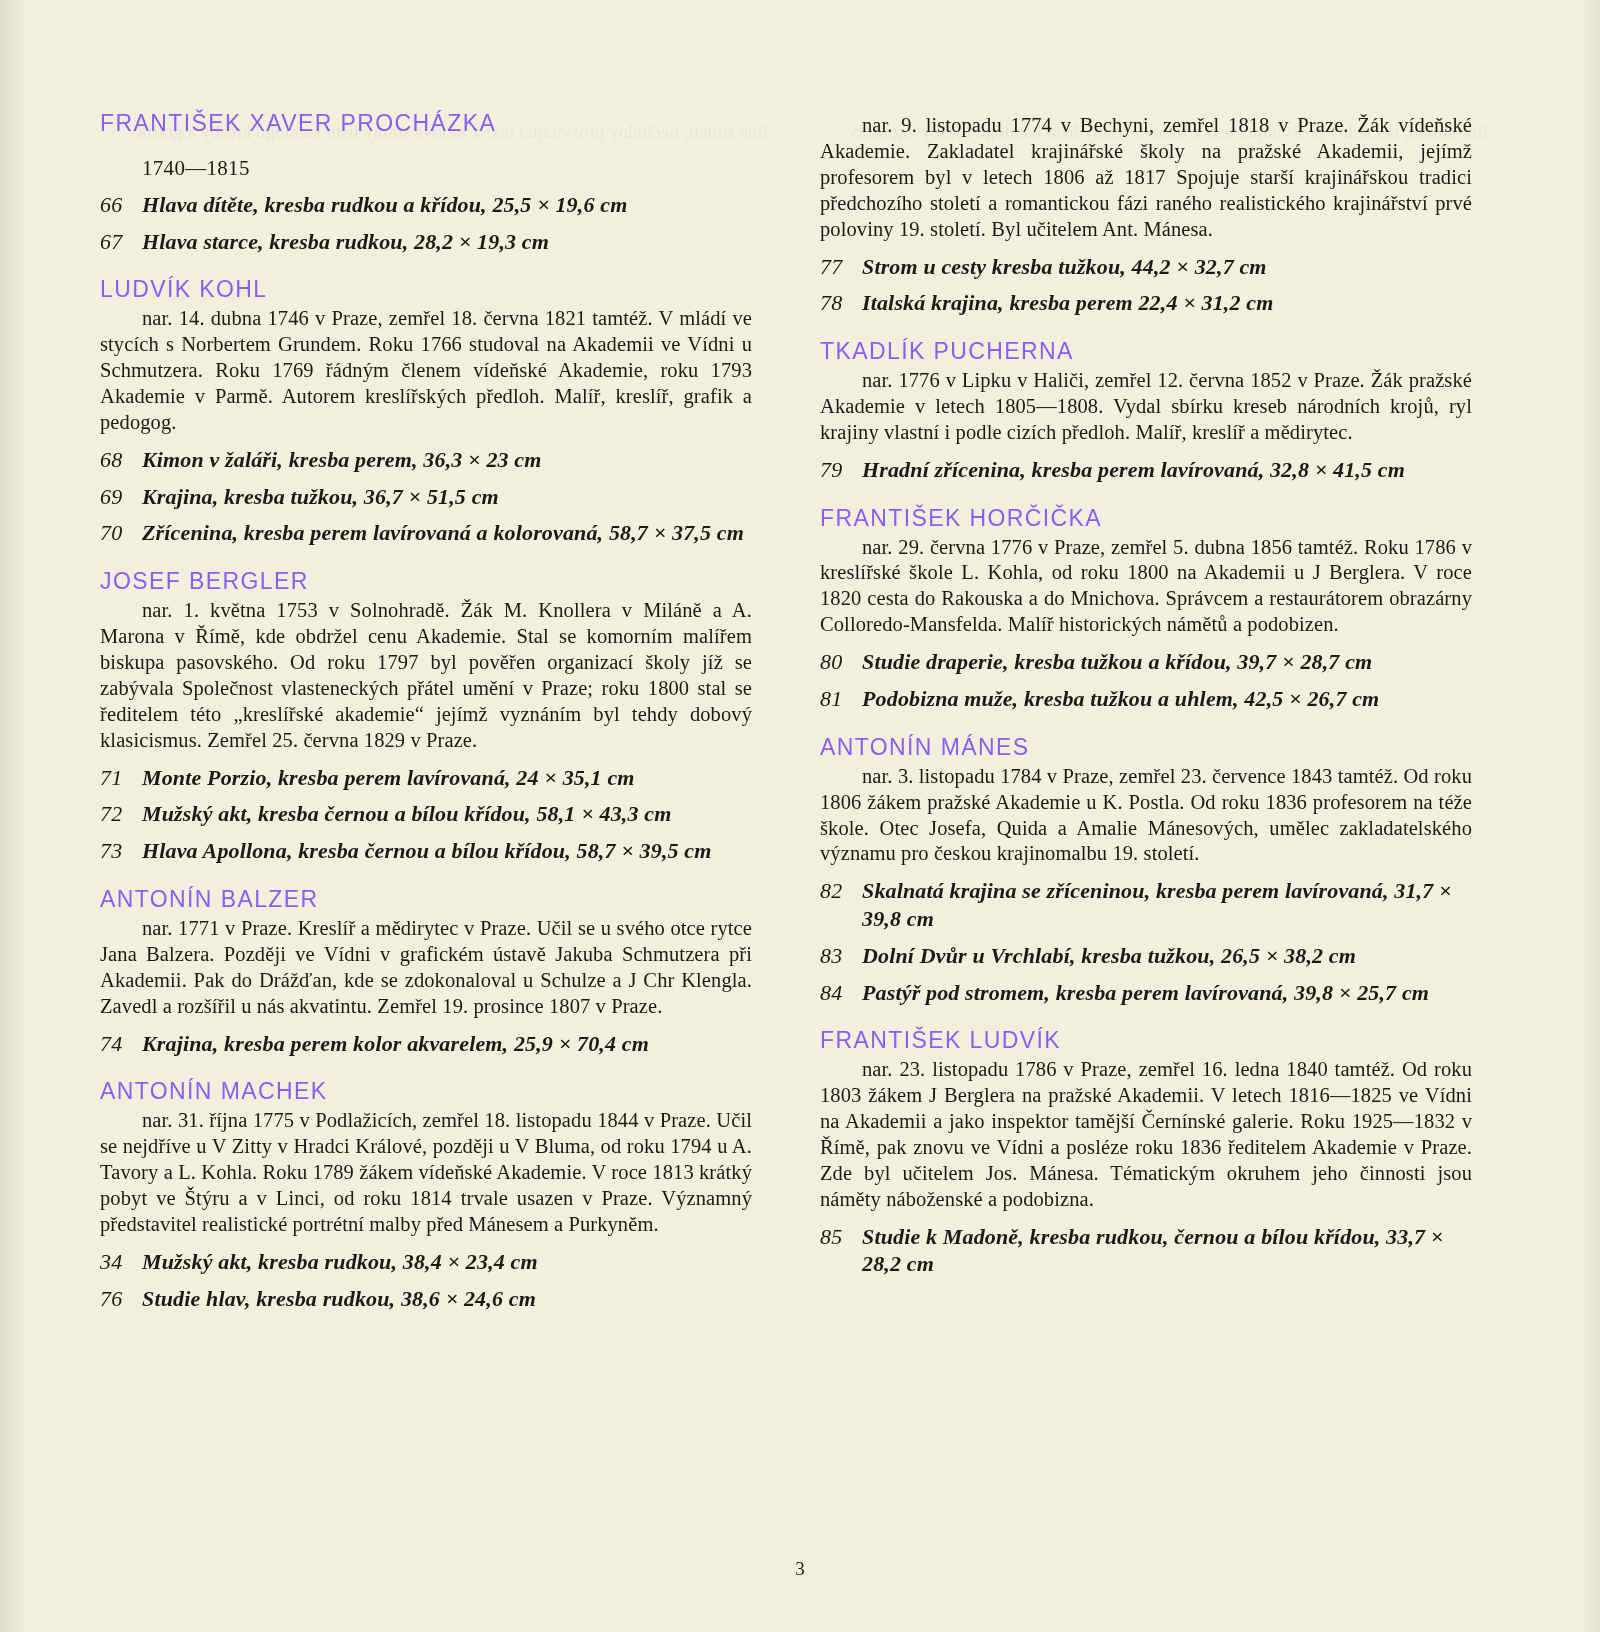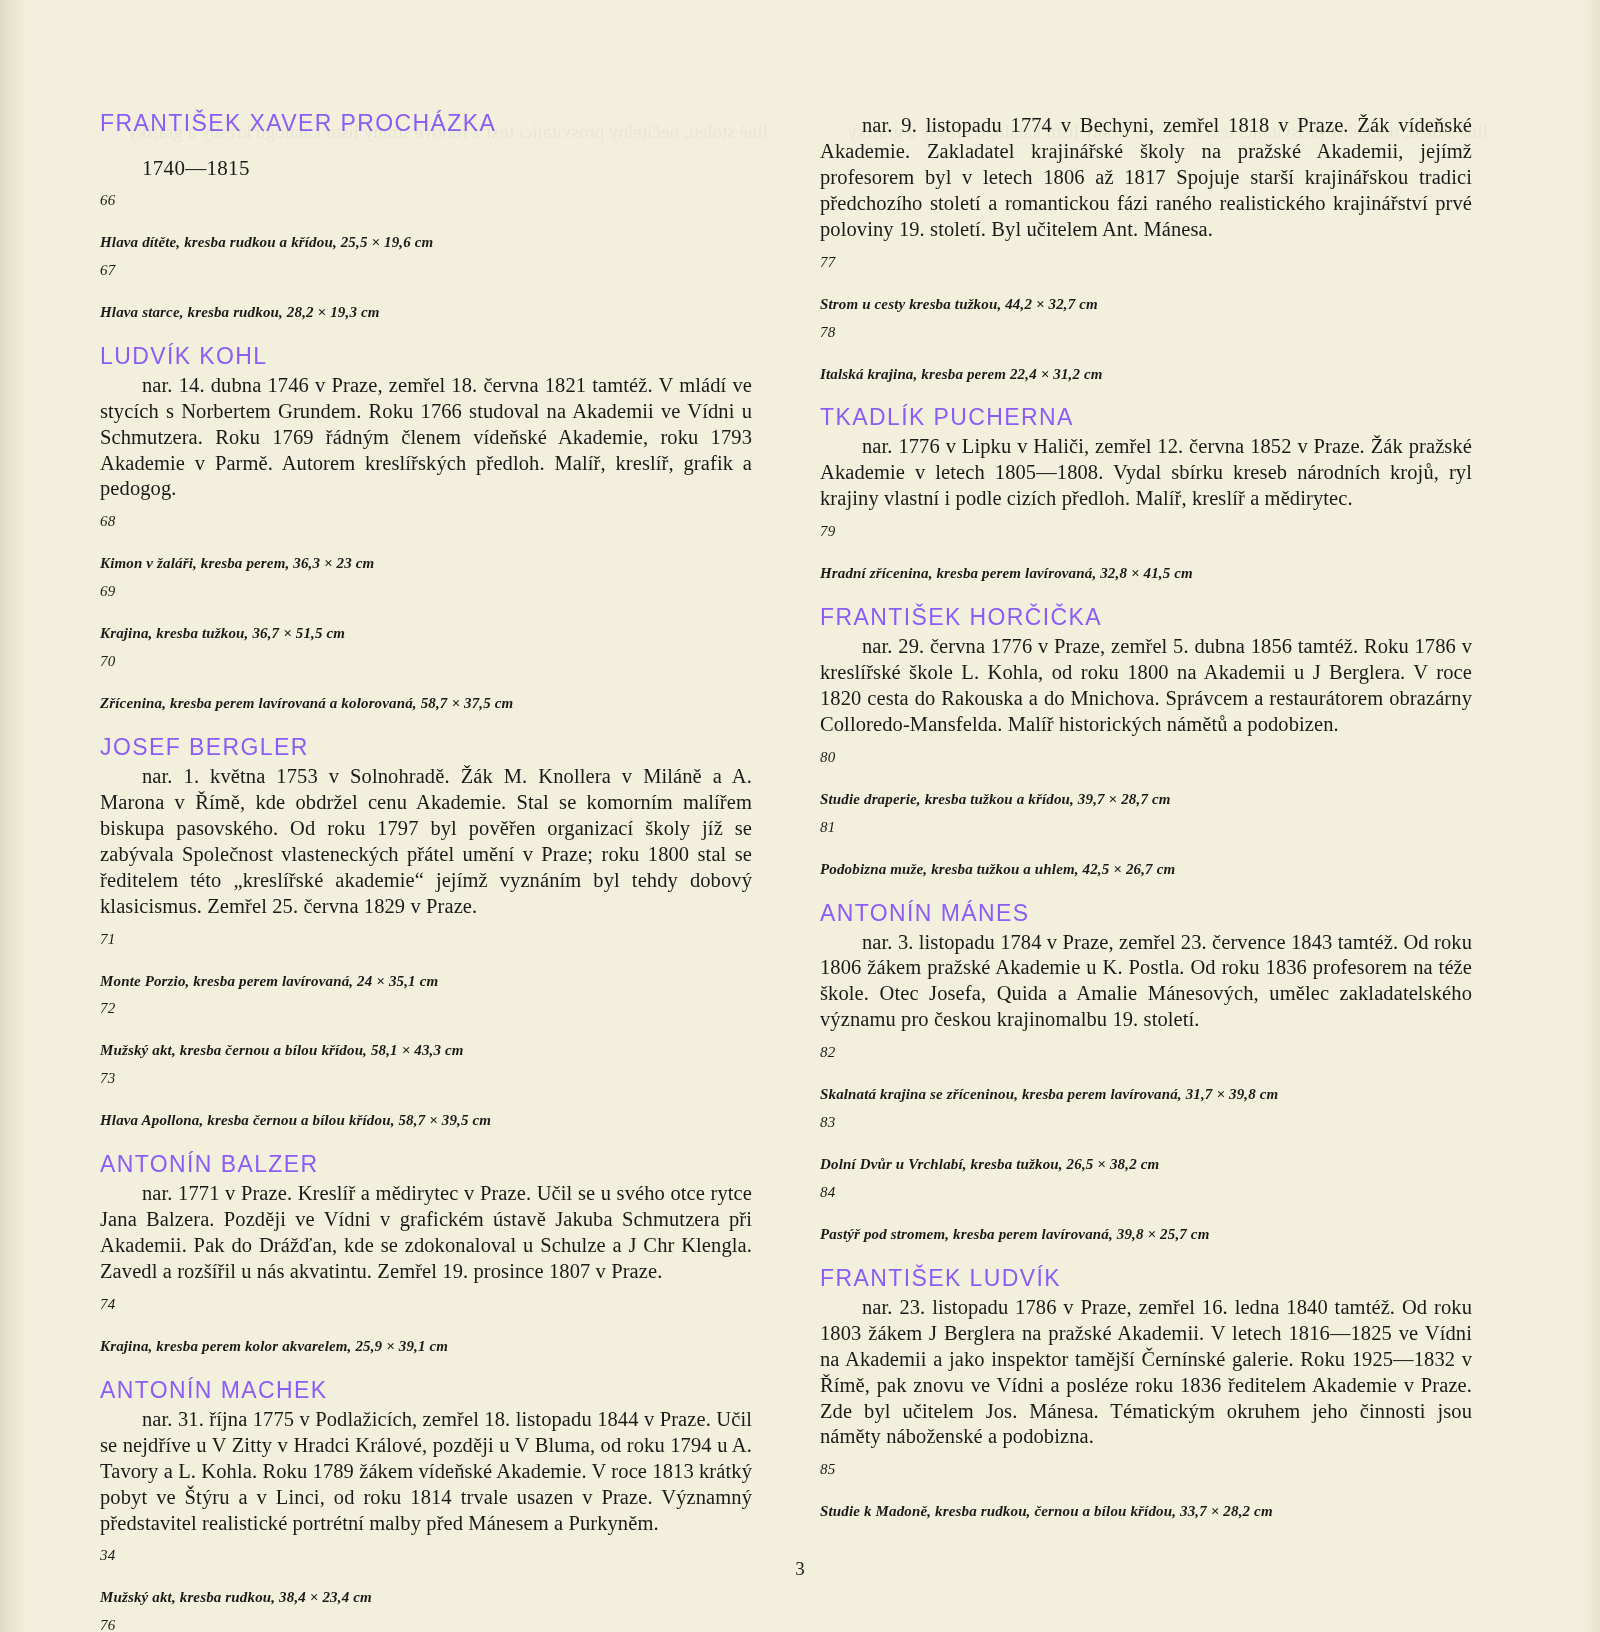--- a/index.html
+++ b/index.html
@@ -53,25 +53,24 @@
     letter-spacing: 0.1px;
   }
   .works {
     margin: 10px 0 0 0;
     padding: 0;
     list-style: none;
   }
   .work {
     display: flex;
     font-style: italic;
-    font-size: 15px;
+    font-size: 22px;
     line-height: 1.26;
     margin: 0 0 9px 0;
     letter-spacing: 0.15px;
-    flex-direction: column;
   }
   .work-num {
     width: 42px;
     flex: 0 0 42px;
     text-align: left;
     font-style: italic;
   }
   .work-text {
     flex: 1;
     font-weight: bold;
@@ -183,21 +182,21 @@
               <span class="work-text">Hlava Apollona, kresba černou a bílou křídou, 58,7 × 39,5 cm</span>
             </li>
           </ul>
         </div>
         <div class="block">
           <h2 class="artist-name">ANTONÍN BALZER</h2>
           <p class="bio">nar. 1771 v Praze. Kreslíř a mědirytec v Praze. Učil se u svého otce rytce Jana Balzera. Později ve Vídni v grafickém ústavě Jakuba Schmutzera při Akademii. Pak do Drážďan, kde se zdokonaloval u Schulze a J Chr Klengla. Zavedl a rozšířil u nás akvatintu. Zemřel 19. prosince 1807 v Praze.</p>
           <ul class="works">
             <li class="work">
               <span class="work-num">74</span>
-              <span class="work-text">Krajina, kresba perem kolor akvarelem, 25,9 × 39,1 cm</span>
+              <span class="work-text">Krajina, kresba perem kolor akvarelem, 25,9 × 70,4 cm</span>
             </li>
           </ul>
         </div>
         <div class="block">
           <h2 class="artist-name">ANTONÍN MACHEK</h2>
           <p class="bio">nar. 31. října 1775 v Podlažicích, zemřel 18. listopadu 1844 v Praze. Učil se nejdříve u V Zitty v Hradci Králové, později u V Bluma, od roku 1794 u A. Tavory a L. Kohla. Roku 1789 žákem vídeňské Akademie. V roce 1813 krátký pobyt ve Štýru a v Linci, od roku 1814 trvale usazen v Praze. Významný představitel realistické portrétní malby před Mánesem a Purkyněm.</p>
           <ul class="works">
             <li class="work">
               <span class="work-num">34</span>
               <span class="work-text">Mužský akt, kresba rudkou, 38,4 × 23,4 cm</span>

